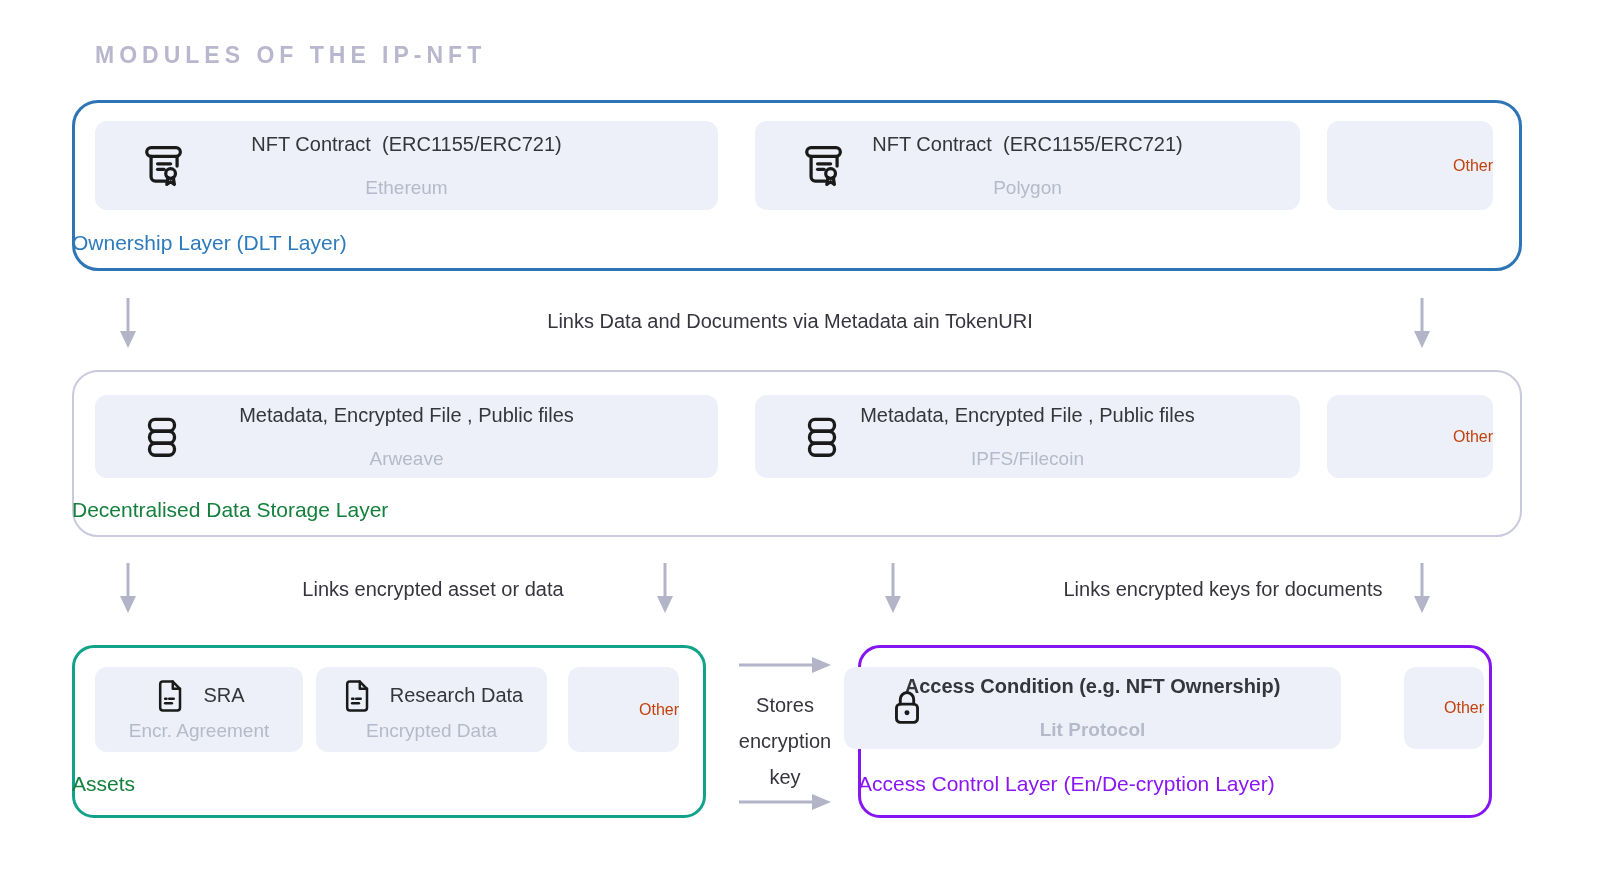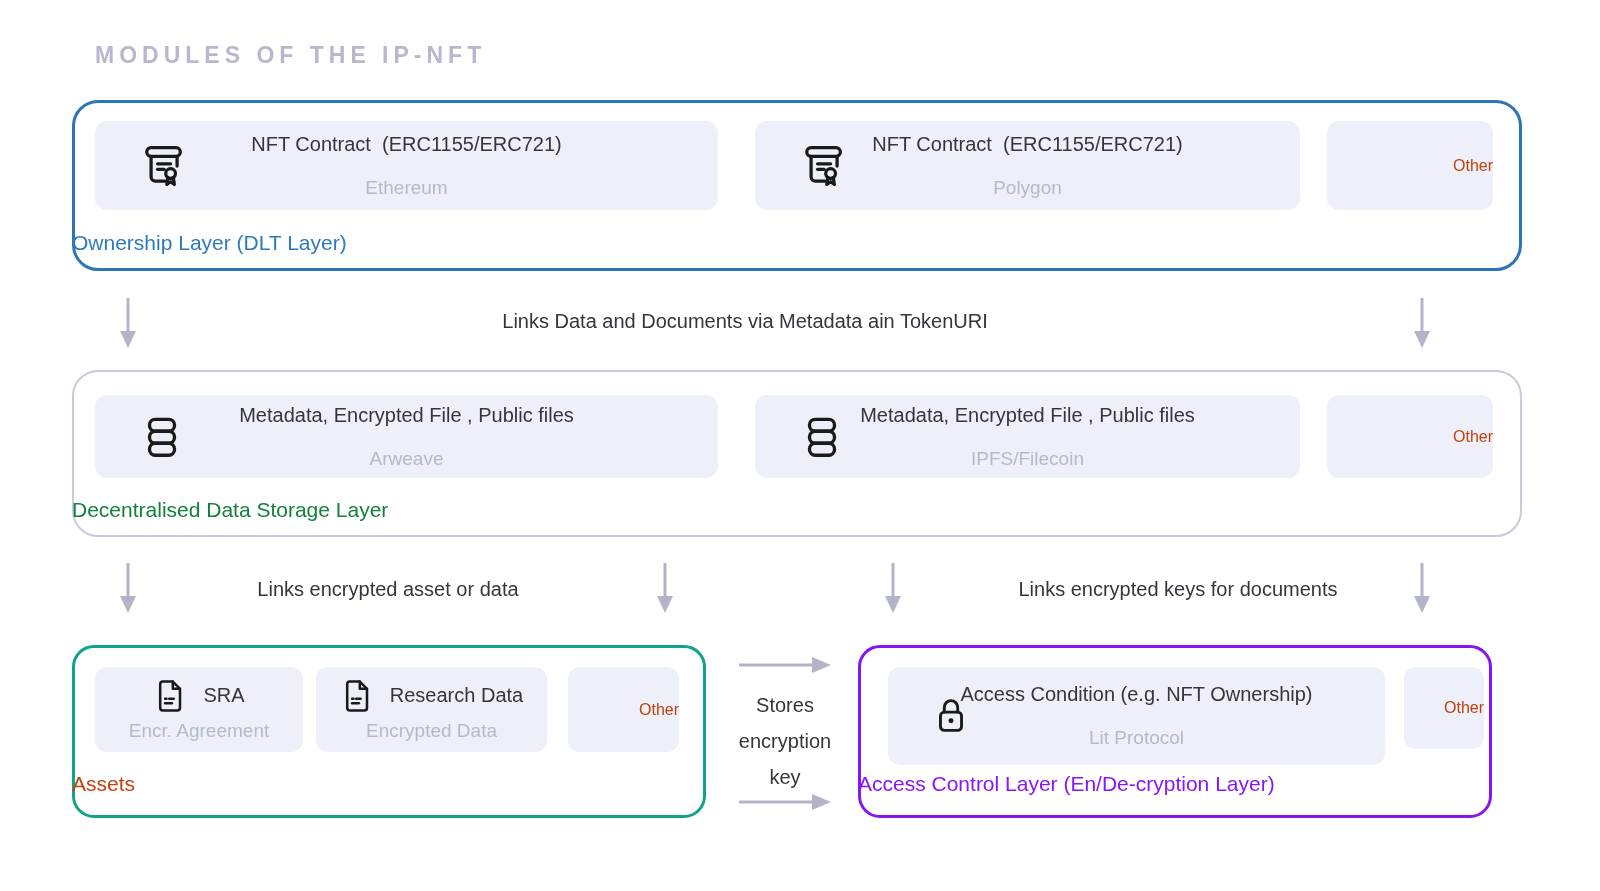--- a/index.html
+++ b/index.html
@@ -28,30 +28,30 @@
 
   #card-eth{left:95px;top:121px;width:623px;height:89px;}
   #card-poly{left:755px;top:121px;width:545px;height:89px;}
   #card-other-1{left:1327px;top:121px;width:166px;height:89px;}
   #card-arweave{left:95px;top:395px;width:623px;height:83px;}
   #card-ipfs{left:755px;top:395px;width:545px;height:83px;}
   #card-other-2{left:1327px;top:395px;width:166px;height:83px;}
   #card-sra{left:95px;top:667px;width:208px;height:85px;}
   #card-research{left:316px;top:667px;width:231px;height:85px;}
   #card-other-3{left:568px;top:667px;width:111px;height:85px;}
-  #card-access{left:888px;top:667px;width:497px;height:98px;}
+  #card-access{left:844px;top:667px;width:497px;height:82px;font-weight:bold;}
   #card-other-4{left:1404px;top:667px;width:80px;height:82px;}
 
   .layer-label{position:absolute;text-align:left;font-size:21px;}
   #ownership-label{left:72px;top:231px;width:1450px;color:#2d7bbd;}
   #storage-label{left:72px;top:498px;width:1450px;color:#15803d;}
-  #assets-label{left:72px;top:772px;width:634px;color:#c2410c;}
+  #assets-label{left:72px;top:772px;width:634px;color:#15803d;}
   #access-label{left:858px;top:772px;width:634px;color:#8a15f5;}
 
-  .link-text{position:absolute;text-align:center;font-size:20px;color:#35353d;}
+  .link-text{position:absolute;text-align:center;font-size:20px;color:#35353d;margin-left:45px;}
   #metadata-link{left:0px;top:310px;width:1490px;}
   #asset-link{left:158px;top:578px;width:460px;}
   #keys-link{left:948px;top:578px;width:460px;}
   .stores-text{position:absolute;left:718px;top:687px;width:134px;text-align:center;
     font-size:20px;color:#35353d;line-height:36px;}
 
   .arrow{position:absolute;display:flex;}
   #down-1a{left:117px;top:297px;} #down-1b{left:1411px;top:297px;}
   #down-2a{left:117px;top:562px;} #down-2b{left:654px;top:562px;}
   #down-2c{left:882px;top:562px;} #down-2d{left:1411px;top:562px;}

